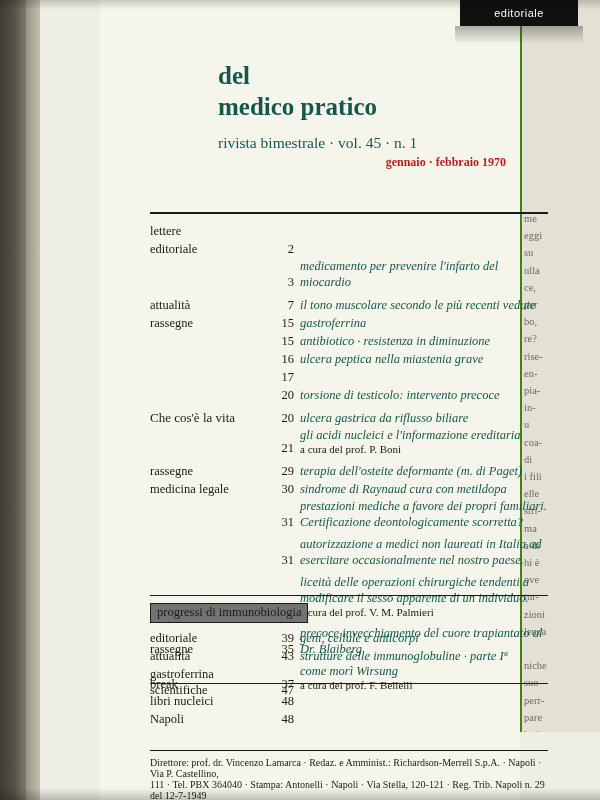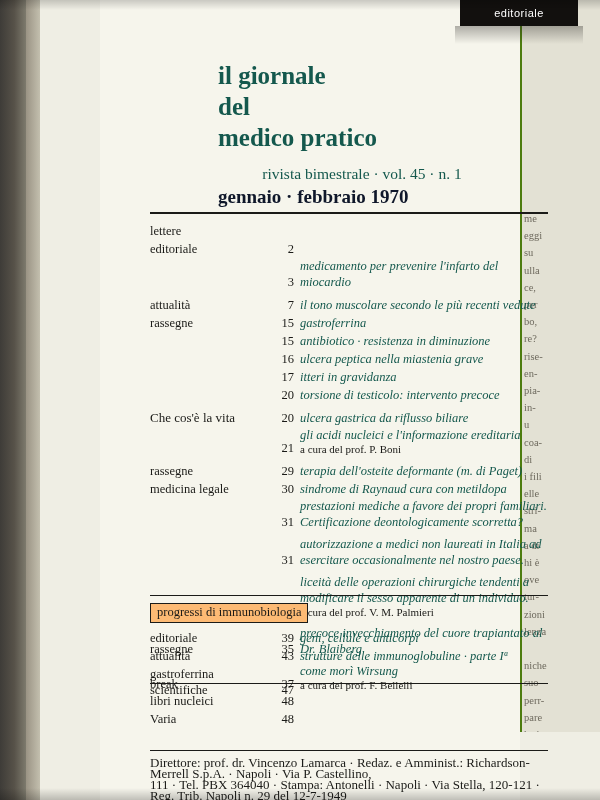--- a/index.html
+++ b/index.html
@@ -98,28 +98,29 @@
   .masthead .l1, .masthead .l2, .masthead .l3 {
     font-weight: bold;
     font-size: 25px;
     line-height: 31px;
     color: #14584d;
   }
   .masthead .sub1 {
     margin-top: 12px;
     font-size: 15.5px;
     color: #14584d;
-    text-align: center;
+    text-align: left;
     width: 288px;
   }
   .masthead .sub2 {
     margin-top: 3px;
-    font-size: 19px;
+    font-size: 12px;
     font-weight: bold;
-    color: #0f172a;
+    color: #b91c1c;
+    text-align: right;
     width: 288px;
   }
   
   .rule {
     position: absolute;
     background: #1b1b18;
     height: 1px;
   }
   .rule.thick { height: 2px; }
   
@@ -173,28 +174,28 @@
     position: absolute;
     left: 150px;
     width: 398px;
   }
   .section-title {
     display: inline-block;
     border: 1px solid #1b1b18;
     padding: 1px 6px 2px 6px;
     font-size: 12.5px;
     color: #1a1a17;
-    background: #fdba74;
+    background: #737373;
   }
   
   .footer {
     position: absolute;
     left: 150px; top: 757px;
     width: 400px;
-    font-size: 13px;
+    font-size: 10px;
     line-height: 11px;
     color: #1a1a17;
     font-family: "Liberation Serif", serif;
   }
   .bottom-shadow {
     position: absolute;
     left: 0; bottom: 0; width: 600px; height: 12px;
     background: linear-gradient(180deg, rgba(0,0,0,0), rgba(0,0,0,0.22));
   }
   .top-shadow {
@@ -254,21 +255,20 @@
   </div>
 
   <div class="content"></div>
 
   <div class="tab">
     <span>editoriale</span>
   </div>
   <div class="tab-shadow"></div>
 
   <div class="masthead">
-    <div class="l1">il giornale</div>
     <div class="l2">del</div>
     <div class="l3">medico pratico</div>
     <div class="sub1">rivista bimestrale · vol. 45 · n. 1</div>
     <div class="sub2">gennaio · febbraio 1970</div>
   </div>
 
   <div class="rule thick" style="left:150px; top:212px; width:398px;"></div>
 
   <div class="toc">
 
@@ -312,21 +312,20 @@
 
     <div class="row">
       <div class="cat"></div>
       <div class="pg">16</div>
       <div class="desc">ulcera peptica nella miastenia grave</div>
     </div>
 
     <div class="row">
       <div class="cat"></div>
       <div class="pg">17</div>
-      <div class="desc">itteri in gravidanza</div>
     </div>
 
     <div class="row">
       <div class="cat"></div>
       <div class="pg">20</div>
       <div class="desc">torsione di testicolo: intervento precoce</div>
     </div>
 
     <div class="gap-sm"></div>
 
@@ -431,21 +430,21 @@
 
   <div class="rule" style="left:150px; top:683px; width:398px;"></div>
 
   <div class="section-box" style="top:692px;">
     <div class="row">
       <div class="cat">libri nucleici</div>
       <div class="pg">48</div>
       <div class="desc"></div>
     </div>
     <div class="row">
-      <div class="cat">Varia</div>
+      <div class="cat">Napoli</div>
       <div class="pg">48</div>
       <div class="desc"></div>
     </div>
   </div>
 
   <div class="rule" style="left:150px; top:750px; width:398px;"></div>
 
   <div class="footer">
     <div>Direttore: prof. dr. Vincenzo Lamarca · Redaz. e Amminist.: Richardson-Merrell S.p.A. · Napoli · Via P. Castellino,</div>
     <div>111 · Tel. PBX 364040 · Stampa: Antonelli · Napoli · Via Stella, 120-121 · Reg. Trib. Napoli n. 29 del 12-7-1949</div>

